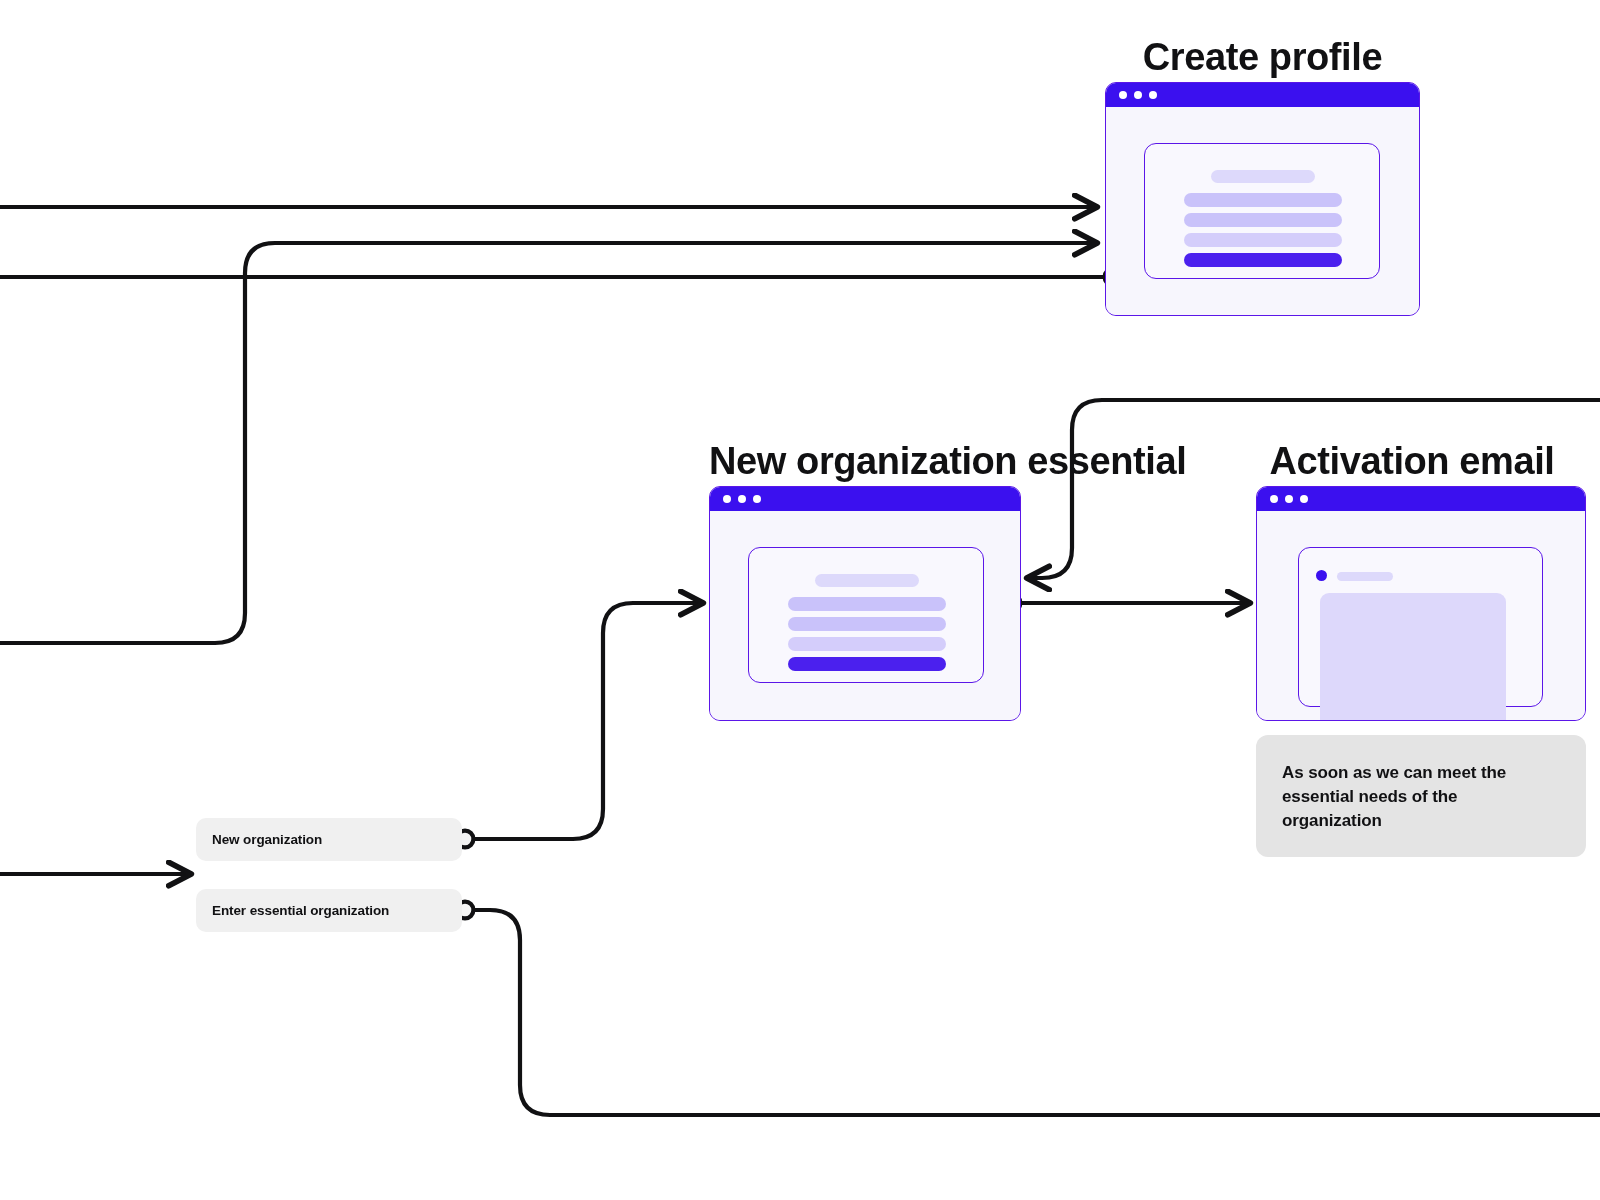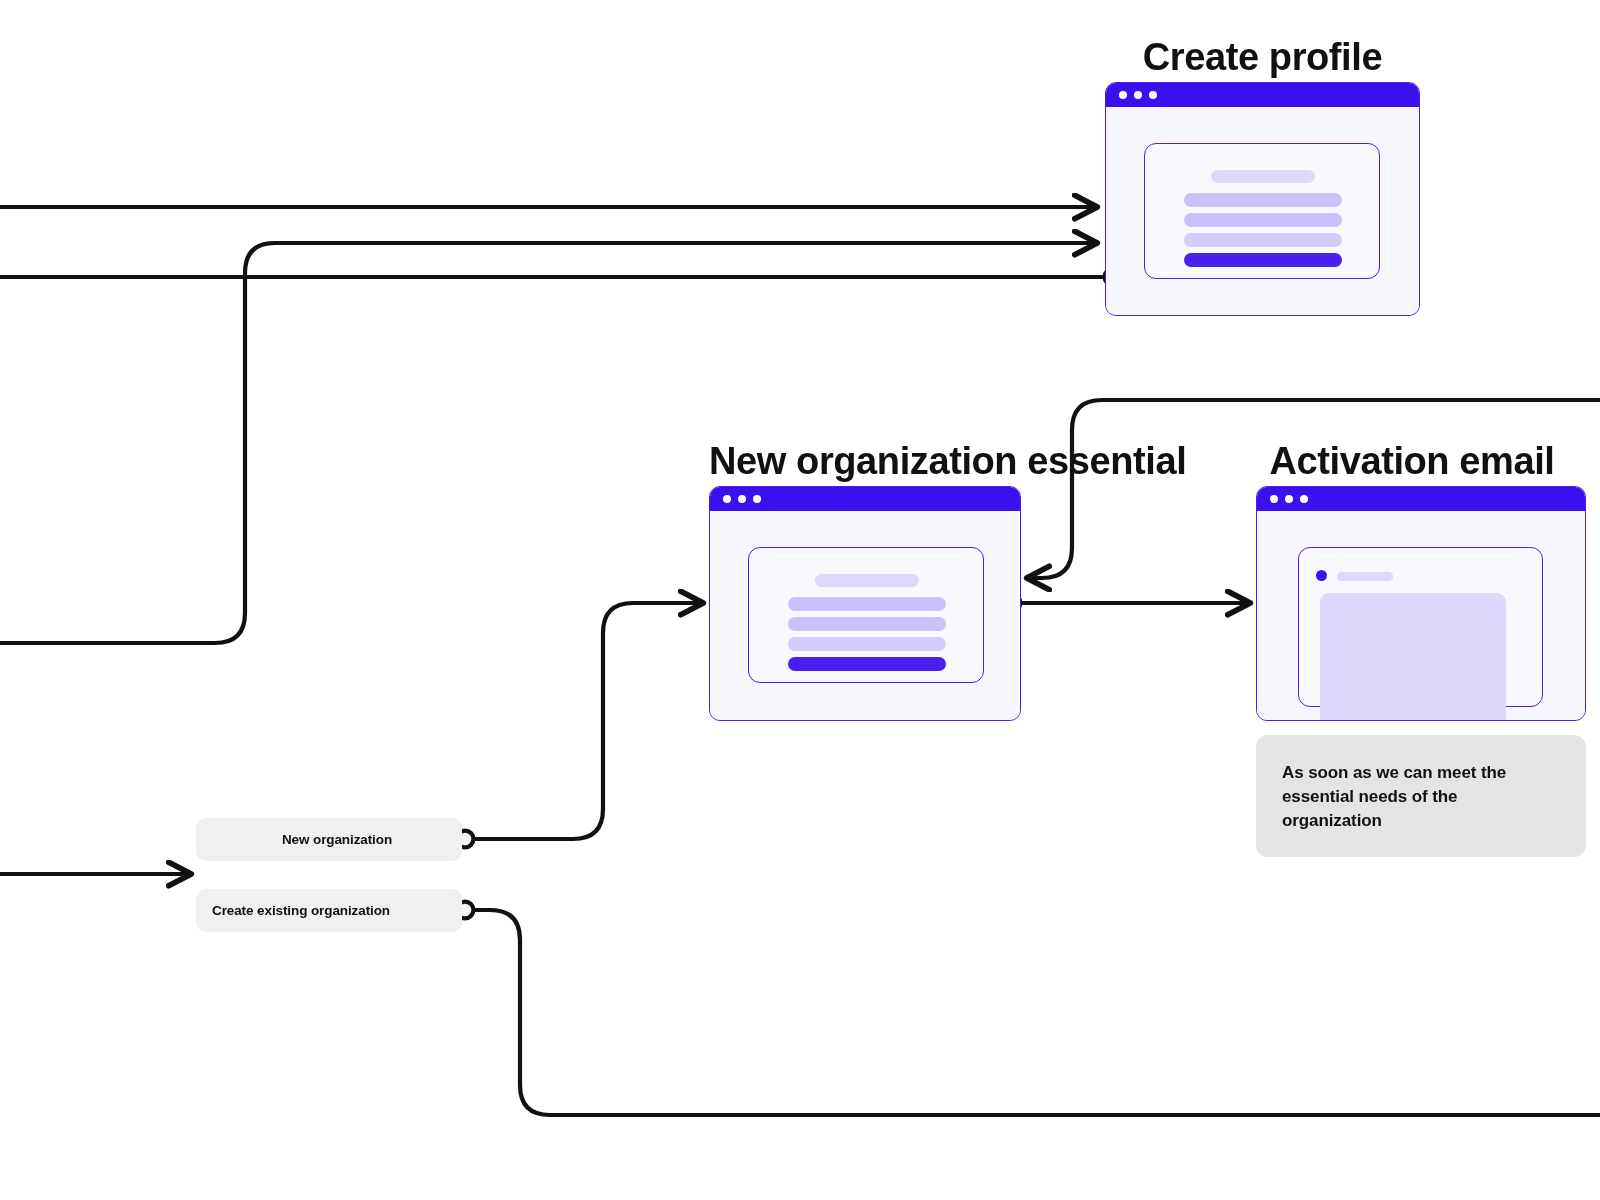--- a/index.html
+++ b/index.html
@@ -232,21 +232,21 @@
           <div class="email-block" style="left:21px; top:45px; width:186px; height:135px;"></div>
         </div>
       </div>
     </div>
   </div>
 
   <div class="note" style="left:1256px; top:735px; width:330px; height:122px;">
     <div class="note-text">As soon as we can meet the essential needs of the organization</div>
   </div>
 
-  <div class="pill" style="left:196px; top:818px; width:266px; height:43px;justify-content:center;">
+  <div class="pill" style="left:196px; top:818px; width:266px; height:43px;">
     <span class="pill-label">New organization</span>
   </div>
 
   <div class="pill" style="left:196px; top:889px; width:266px; height:43px;">
-    <span class="pill-label">Create existing organization</span>
+    <span class="pill-label">Enter essential organization</span>
   </div>
 
 </div>
 
 </body></html>

